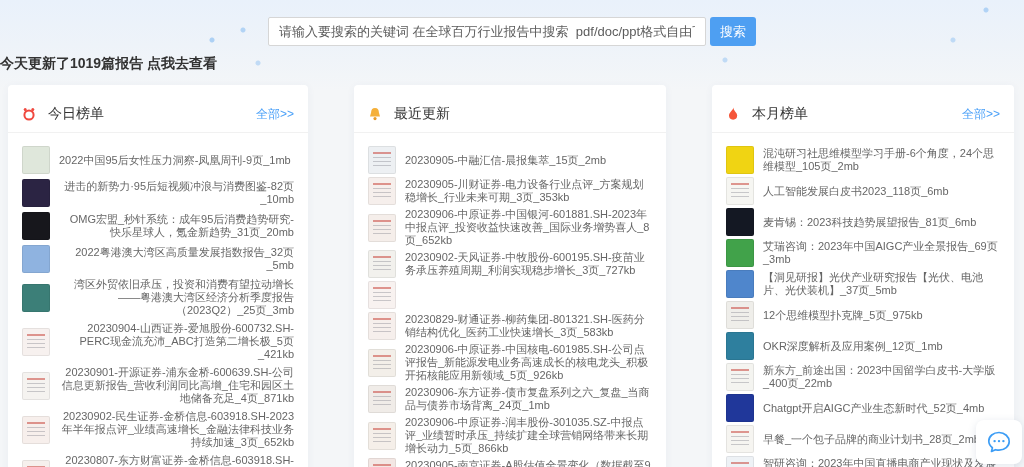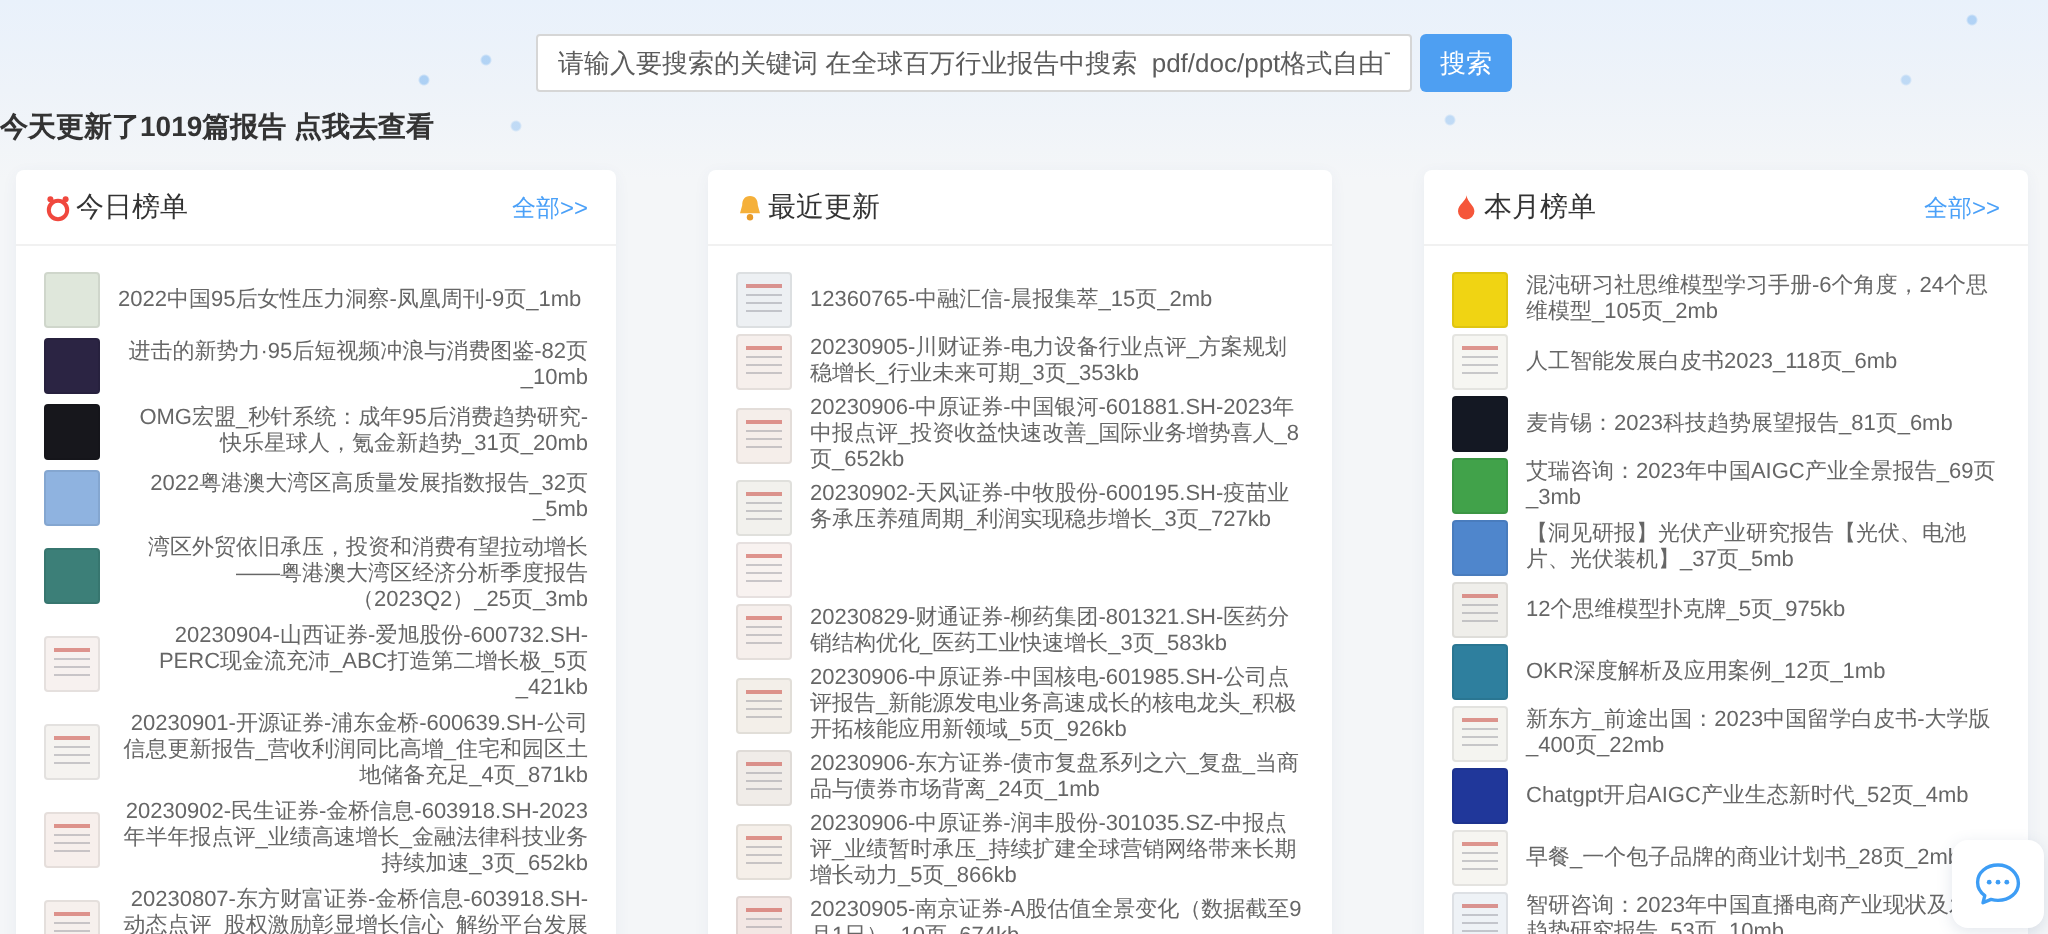--- a/index.html
+++ b/index.html
@@ -36,22 +36,22 @@
   .columns {
     margin-top:12px; padding:0 10px 0 8px;
     display:grid; grid-template-columns:300px 312px 302px;
     justify-content:space-between;
   }
   .card {
     background:#fff; border-radius:4px; height:392px; overflow:hidden;
     box-shadow:0 2px 8px rgba(60,90,130,.06);
   }
   .card-head {
-    display:flex; align-items:center; gap:2px;
-    padding:10px 14px 9px 14px; border-bottom:1px solid #f1f1f1;
+    display:flex; align-items:center; gap:12px;
+    padding:10px 14px 9px 14px; border-bottom:1px solid #f1f1f1;margin-top:10px;
   }
   .card-title { font-size:14px; color:#333; }
   .all-link { margin-left:auto; font-size:12px; color:#4aa0f8; text-decoration:none; cursor:pointer; }
   ul.items { list-style:none; padding:13px 14px 0 14px; }
   li.item { display:flex; align-items:center; gap:9px; cursor:pointer; }
   .c-left  li.item { margin-bottom:5px;text-align:right; }
   .c-mid   li.item { margin-bottom:3px; }
   .c-right li.item { margin-bottom:3px; }
   .thumb {
     flex:0 0 28px; width:28px; height:28px; border-radius:2px;
@@ -150,21 +150,21 @@
       <svg class="head-icon" viewBox="0 0 14 14">
         <path d="M7 1 C4.2 1 3.1 3 3.1 5.6 L2 9.6 h10 L10.9 5.6 C10.9 3 9.8 1 7 1 z" fill="#f5b03a"></path>
         <circle cx="7" cy="11.6" r="1.6" fill="#e89a28"></circle>
       </svg>
       <span class="card-title">最近更新</span>
     </div>
     <ul class="items">
 
         <li class="item">
           <span class="thumb doc" style="background: rgb(237, 240, 243);"></span>
-          <span class="item-title">12360765-中融汇信-晨报集萃_15页_2mb</span>
+          <span class="item-title">20230905-中融汇信-晨报集萃_15页_2mb</span>
         </li>
 
         <li class="item">
           <span class="thumb doc" style="background: rgb(246, 239, 236);"></span>
           <span class="item-title">20230905-川财证券-电力设备行业点评_方案规划稳增长_行业未来可期_3页_353kb</span>
         </li>
 
         <li class="item">
           <span class="thumb doc" style="background: rgb(245, 238, 234);"></span>
           <span class="item-title">20230906-中原证券-中国银河-601881.SH-2023年中报点评_投资收益快速改善_国际业务增势喜人_8页_652kb</span>

